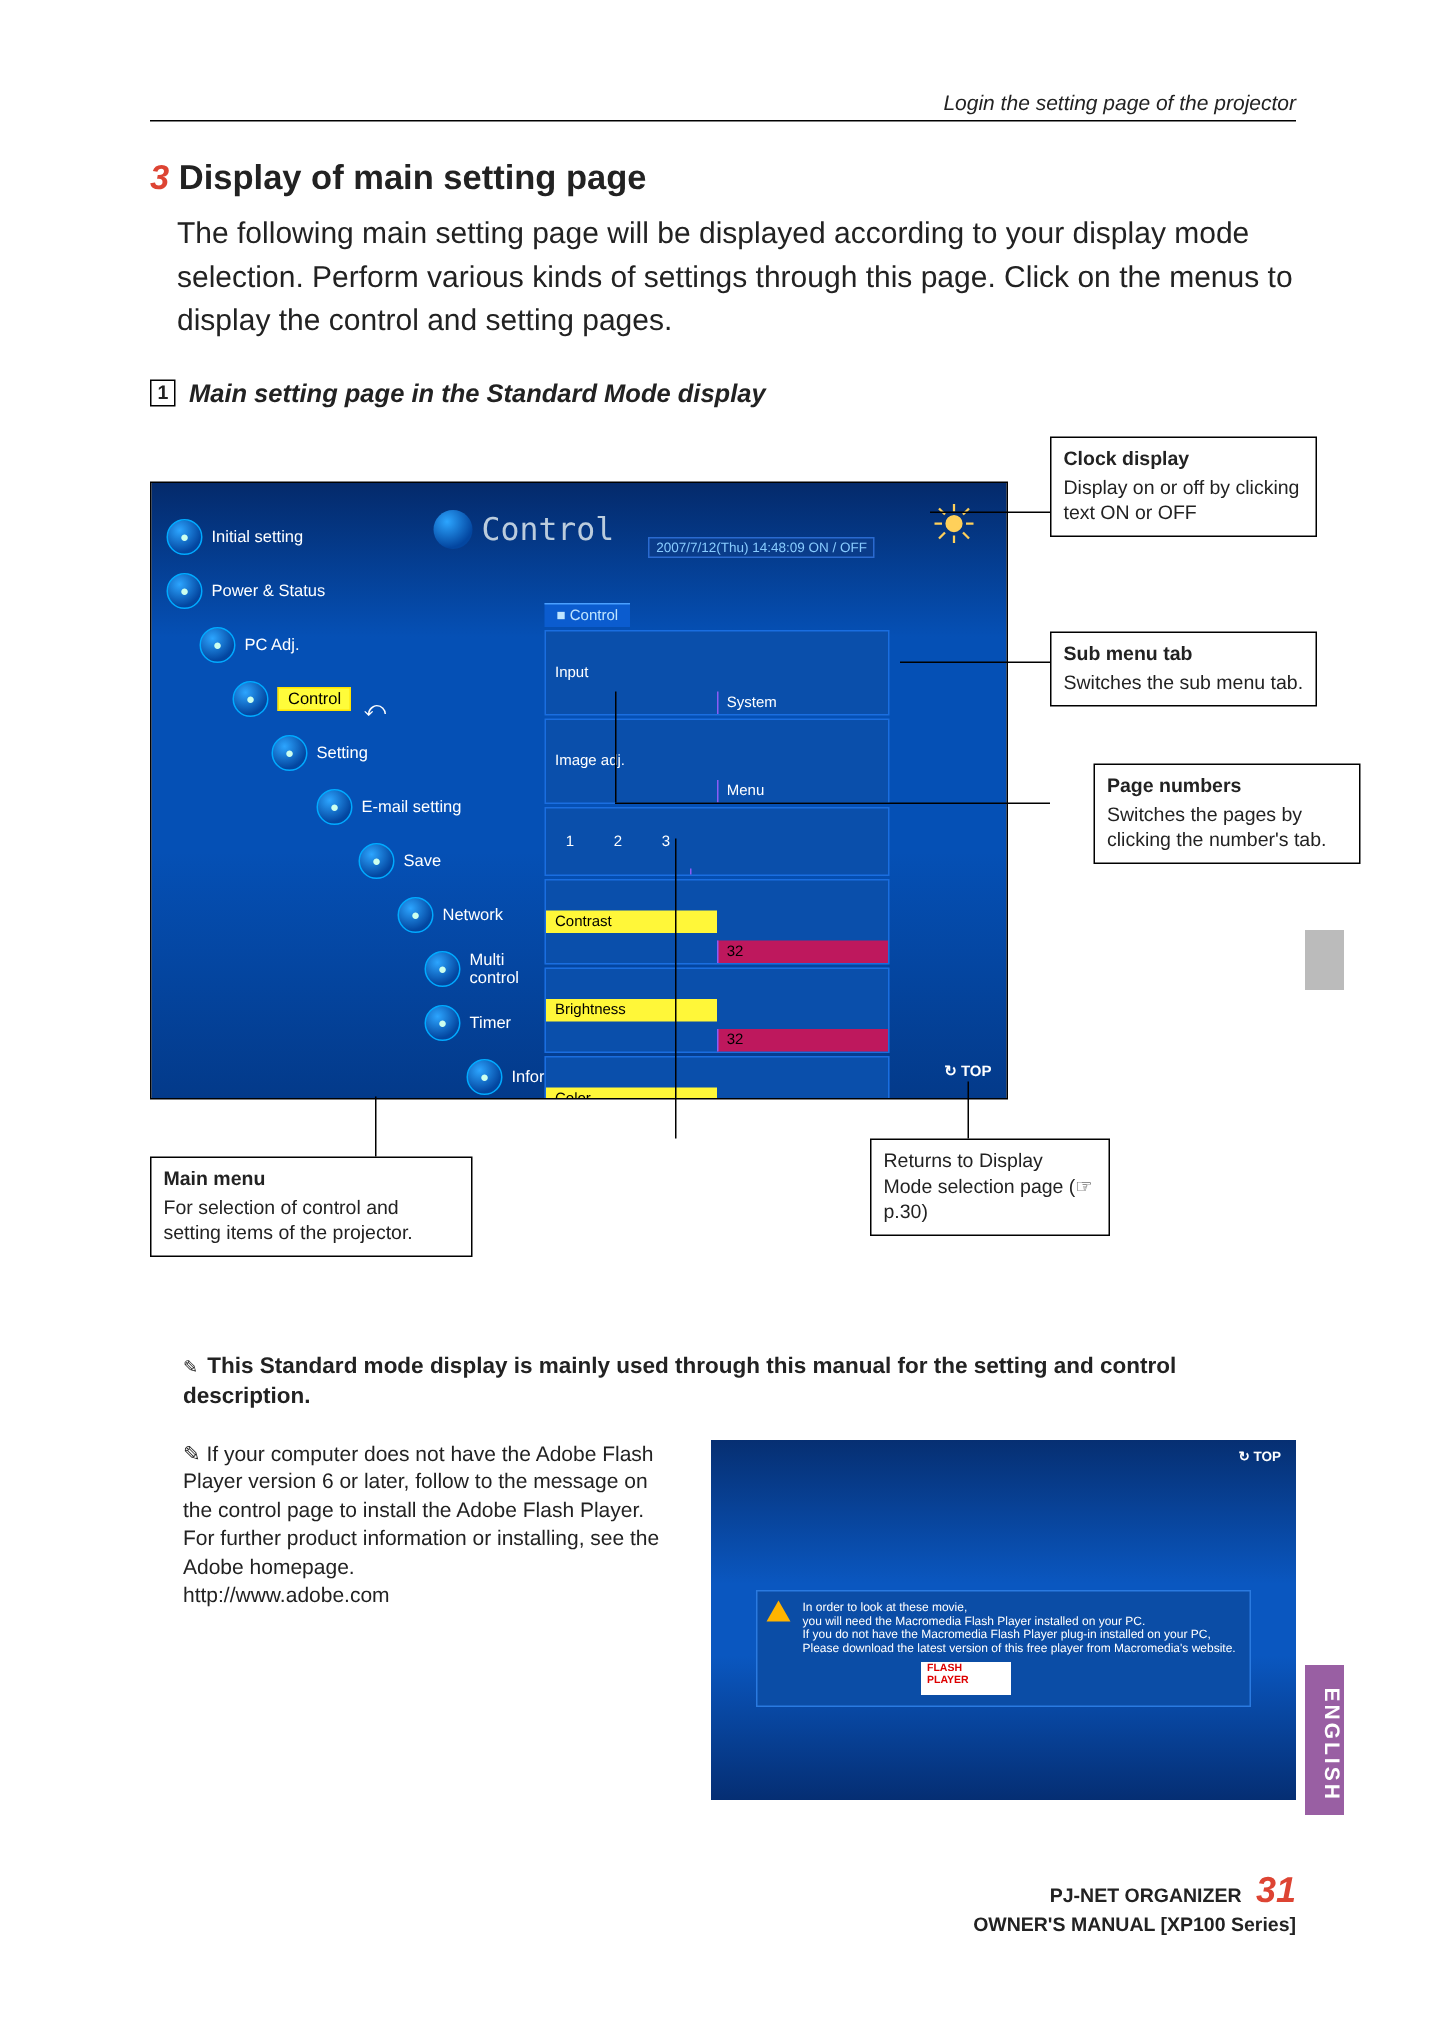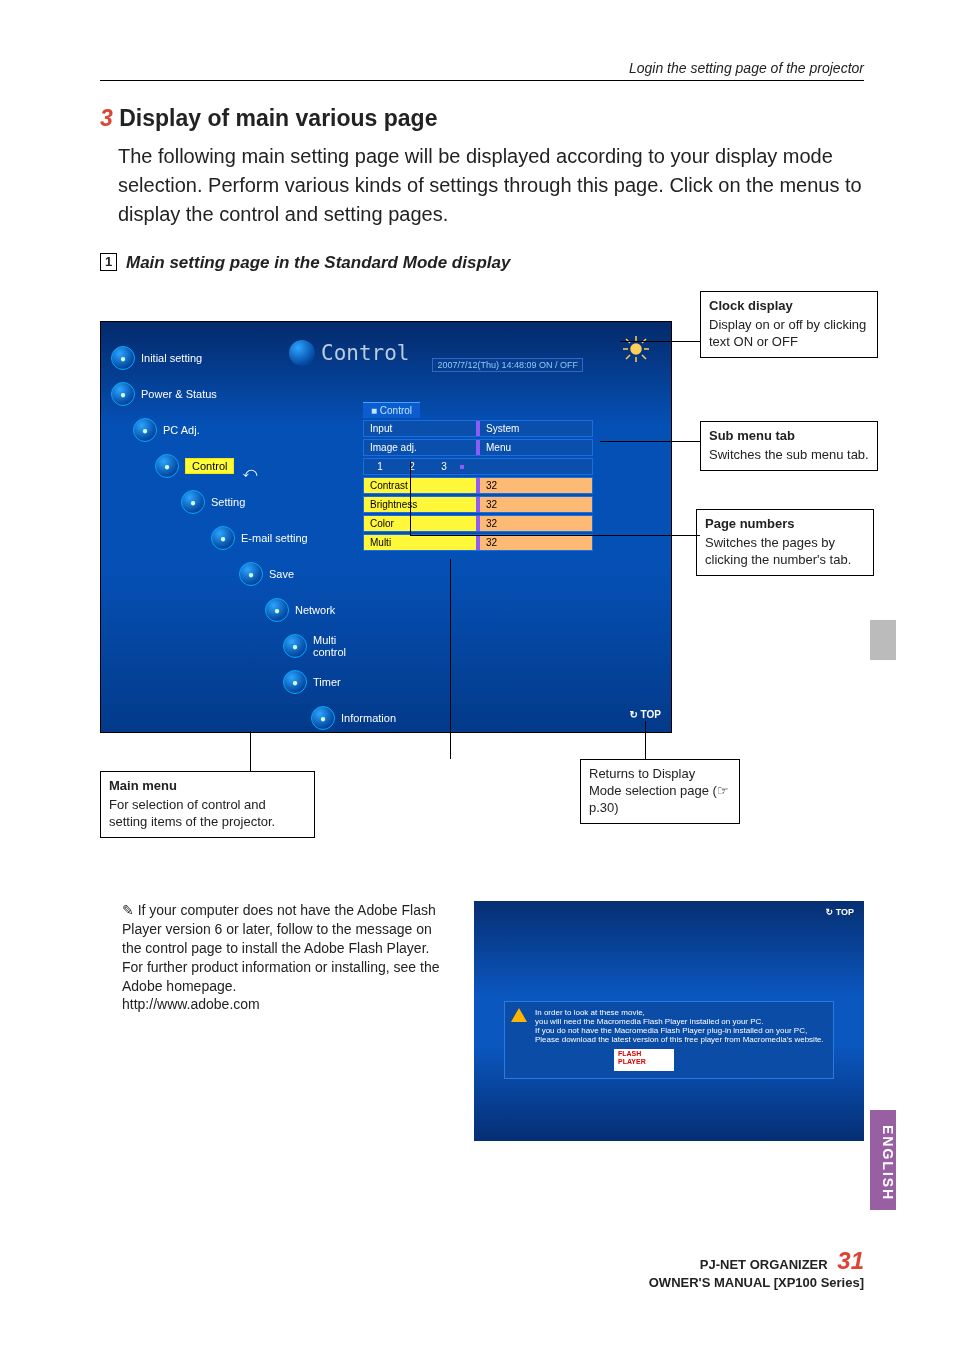--- a/index.html
+++ b/index.html
@@ -171,24 +171,25 @@
     border: 1px solid #1a6ee0;
     margin-top: 2px;
   }
   .panel .row .cell-label {
     flex: 1 1 50%;
     padding: 2px 6px;
   }
   .panel .row .cell-val {
     flex: 1 1 50%;
     padding: 2px 6px;
-    border-left: 4px solid #8b5cf6;
+    border-left: 1px solid #8b5cf6;
+    margin-top: 40px;
   }
   .panel .row.yellow .cell-label { background: #fff739; color: #000; }
-  .panel .row.yellow .cell-val   { background: #fdba74; color: #000; }
+  .panel .row.yellow .cell-val   { background: #be185d; color: #000; }
   .panel .pagerow .cell-label { width: 20px; flex: 0 0 20px; text-align: center; }
   .toplink {
     position: absolute;
     right: 10px;
     bottom: 12px;
     font-size: 10px;
     font-weight: bold;
     color: #fff;
   }
 
@@ -325,21 +326,21 @@
 </style>
 </head>
 <body>
 
 <div class="page">
 
   <div class="top-header">Login the setting page of the projector</div>
 
   <h2 class="sect-title">
     <span class="sect-number">3</span>
-    <span>Display of main various page</span>
+    <span>Display of main setting page</span>
   </h2>
 
   <p class="intro">The following main setting page will be displayed according to your display mode selection. Perform various kinds of settings through this page. Click on the menus to display the control and setting pages.</p>
 
   <p class="subhead">
     <span class="boxnum">1</span>
     <span>Main setting page in the Standard Mode display</span>
   </p>
 
   <div class="figure-wrap">
@@ -463,21 +464,21 @@
       <div>Display on or off by clicking text ON or OFF</div>
     </div>
     <div class="line" style="left:520px; top:50px; width:80px; height:1px"></div>
 
     <div class="callout" style="left:600px; top:130px;">
       <div class="c-title">Sub menu tab</div>
       <div>Switches the sub menu tab.</div>
     </div>
     <div class="line" style="left:500px; top:150px; width:100px; height:1px"></div>
 
-    <div class="callout" style="left:596px; top:218px;">
+    <div class="callout" style="left:629px; top:218px;">
       <div class="c-title">Page numbers</div>
       <div>Switches the pages by clicking the number's tab.</div>
     </div>
     <div class="line" style="left:500px; top:244px; width:100px; height:1px"></div>
     <div class="line" style="left:310px; top:244px; width:190px; height:1px"></div>
     <div class="line" style="left:310px; top:170px; width:1px; height:74px"></div>
 
     <div class="callout" style="left:0; top:480px; width:215px">
       <div class="c-title">Main menu</div>
       <div>For selection of  control and setting items of the projector.</div>
@@ -485,20 +486,24 @@
     <div class="line" style="left:150px; top:440px; width:1px; height:40px"></div>
 
     <div class="line" style="left:350px; top:268px; width:1px; height:200px"></div>
 
     <div class="callout" style="left:480px; top:468px; width:160px">
       <div>Returns to Display Mode selection page (☞ p.30)</div>
     </div>
     <div class="line" style="left:545px; top:430px; width:1px; height:38px"></div>
   </div>
 
+  <p class="note">
+    <span class="pencil">✎</span>
+    <span class="note-bold">This Standard mode display is mainly used through this manual for the setting and control description.</span>
+  </p>
 
   <div class="lower">
     <div class="lower-left">
       <span class="pencil">✎</span>
       <span>If your computer does not have the Adobe Flash Player version 6 or later, follow to the message on the control page to install the Adobe Flash Player. For further product information or installing, see the Adobe homepage.</span><br>
       <span>http://www.adobe.com</span>
     </div>
 
     <div class="flash-shot">
       <span class="top2">↻ <span>TOP</span></span>

